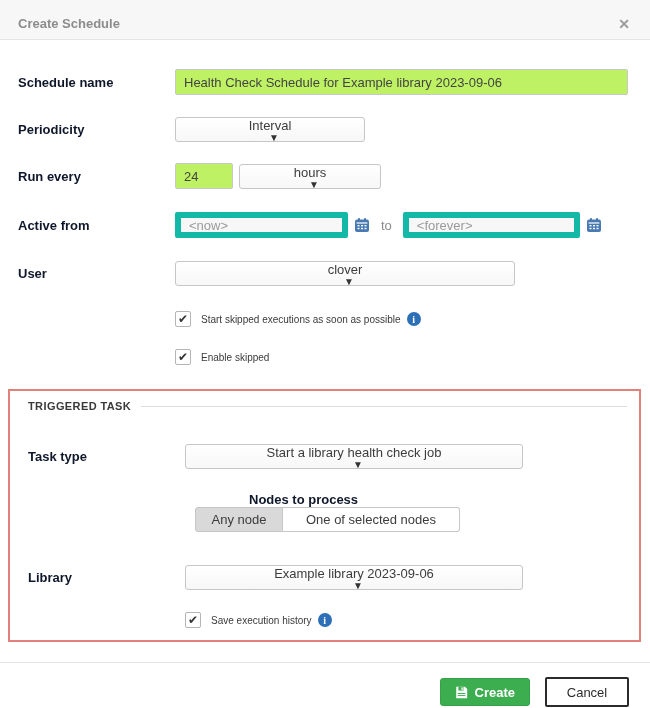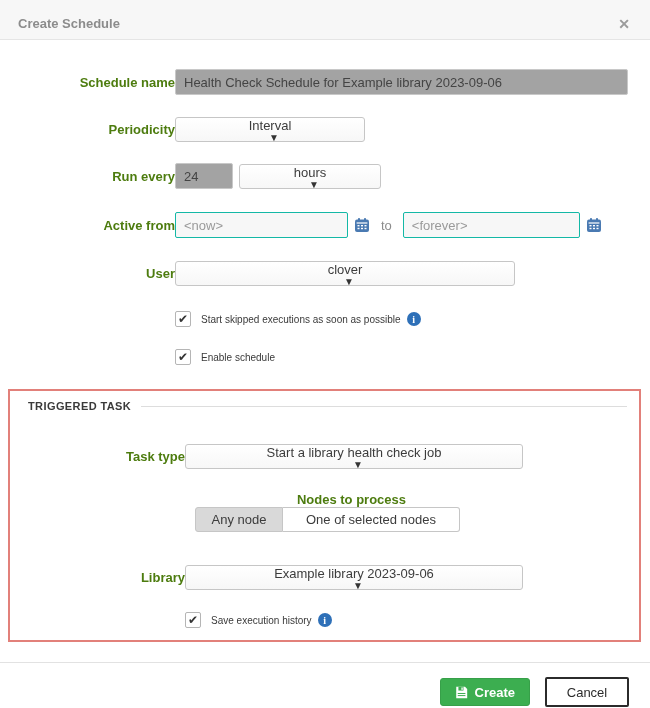--- a/index.html
+++ b/index.html
@@ -18,31 +18,31 @@
     display:flex; align-items:center; justify-content:space-between;
     padding:8px 20px 0 18px; flex-shrink:0;
   }
   .modal-title { color:#8c8c8c; font-weight:bold; font-size:13px; }
   .close-x { color:#9b9b9b; font-weight:bold; font-size:14px; cursor:pointer; line-height:1; }
 
   
   .modal-body { padding:29px 21px 0 18px; flex:1; }
   .form-row { display:flex; align-items:center; }
   .form-label {
-    width:157px; flex-shrink:0; color:#4d7c0f; font-weight:bold; font-size:13px;text-align:right;
+    width:157px; flex-shrink:0; color:#0f172a; font-weight:bold; font-size:13px;
   }
   .indent { margin-left:157px; }
 
   input.text-input {
-    height:26px; border:1px solid #c8c8c8; border-radius:2px; background:#a3a3a3;
+    height:26px; border:1px solid #c8c8c8; border-radius:2px; background:#bef264;
     font-family:"Liberation Sans", sans-serif; font-size:13px; color:#444;
     padding:0 8px; outline:none;
   }
   input.date-input {
-    background:#f7f7f7; border:1px solid #14b8a6; color:#9a9a9a;
+    background:#f7f7f7; border:6px solid #14b8a6; color:#9a9a9a;
   }
   input.date-input::placeholder { color:#9a9a9a; opacity:1; }
 
   .select {
     height:25px; border:1px solid #c6c6c6; border-radius:3px;
     background:linear-gradient(#ffffff,#f7f7f7);
     display:flex; align-items:center; justify-content:space-between;
     padding:0 8px; cursor:pointer; color:#3c3c3c; font-size:13px;flex-direction:column;
   }
   .caret { font-size:10px; color:#333; margin-left:8px; line-height:1; }
@@ -195,21 +195,21 @@
         <span>✔</span>
       </span>
       <span class="checkbox-label">Start skipped executions as soon as possible</span>
       <span class="info-icon">i</span>
     </div>
 
     <div class="checkbox-row indent" style="margin-bottom:24px;">
       <span class="checkbox">
         <span>✔</span>
       </span>
-      <span class="checkbox-label">Enable schedule</span>
+      <span class="checkbox-label">Enable skipped</span>
     </div>
 
     <div class="triggered-box">
 
       <div class="section-head">
         <span class="section-title">TRIGGERED TASK</span>
         <span class="section-line"></span>
       </div>
 
       <div class="form-row inner-row" style="margin-bottom:23px;">

